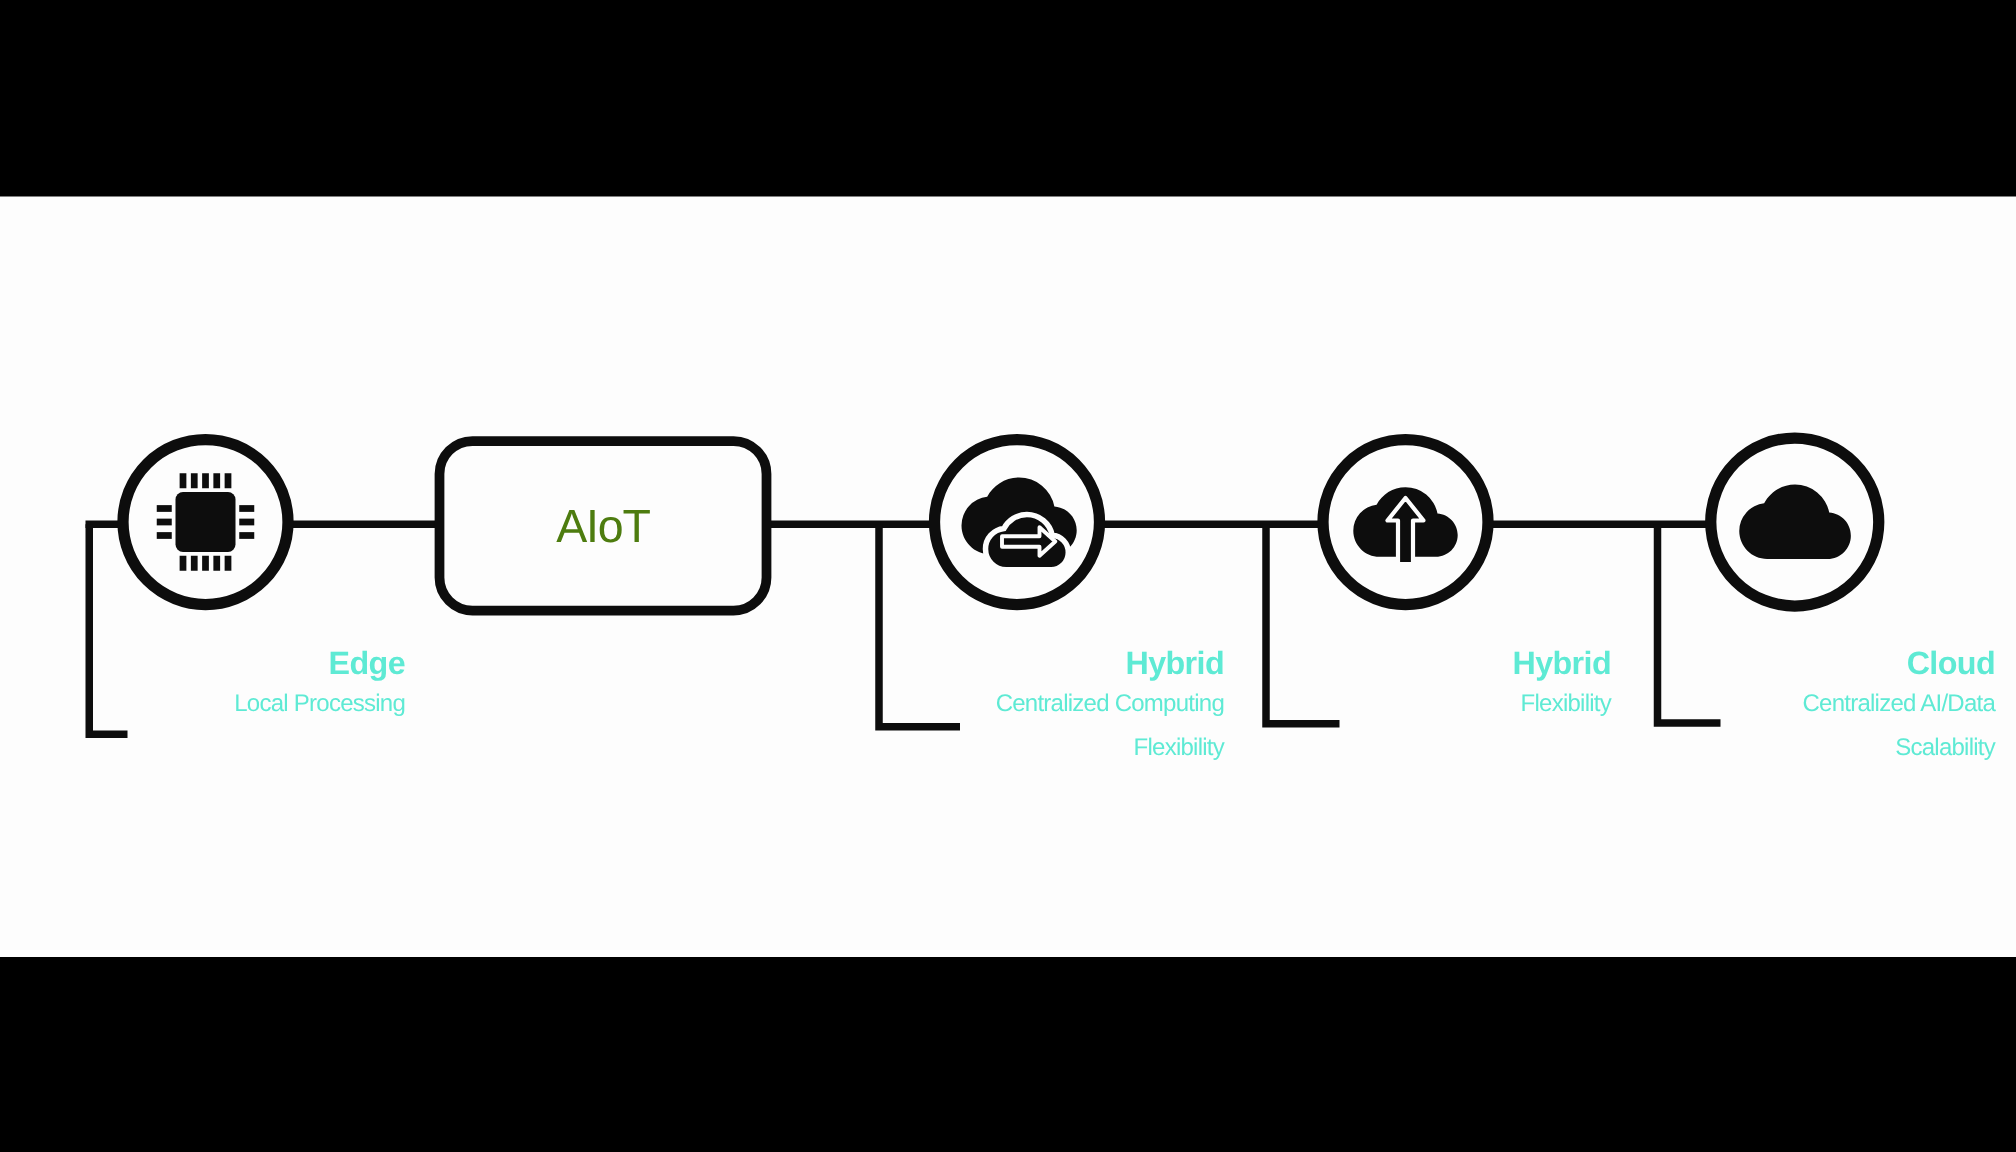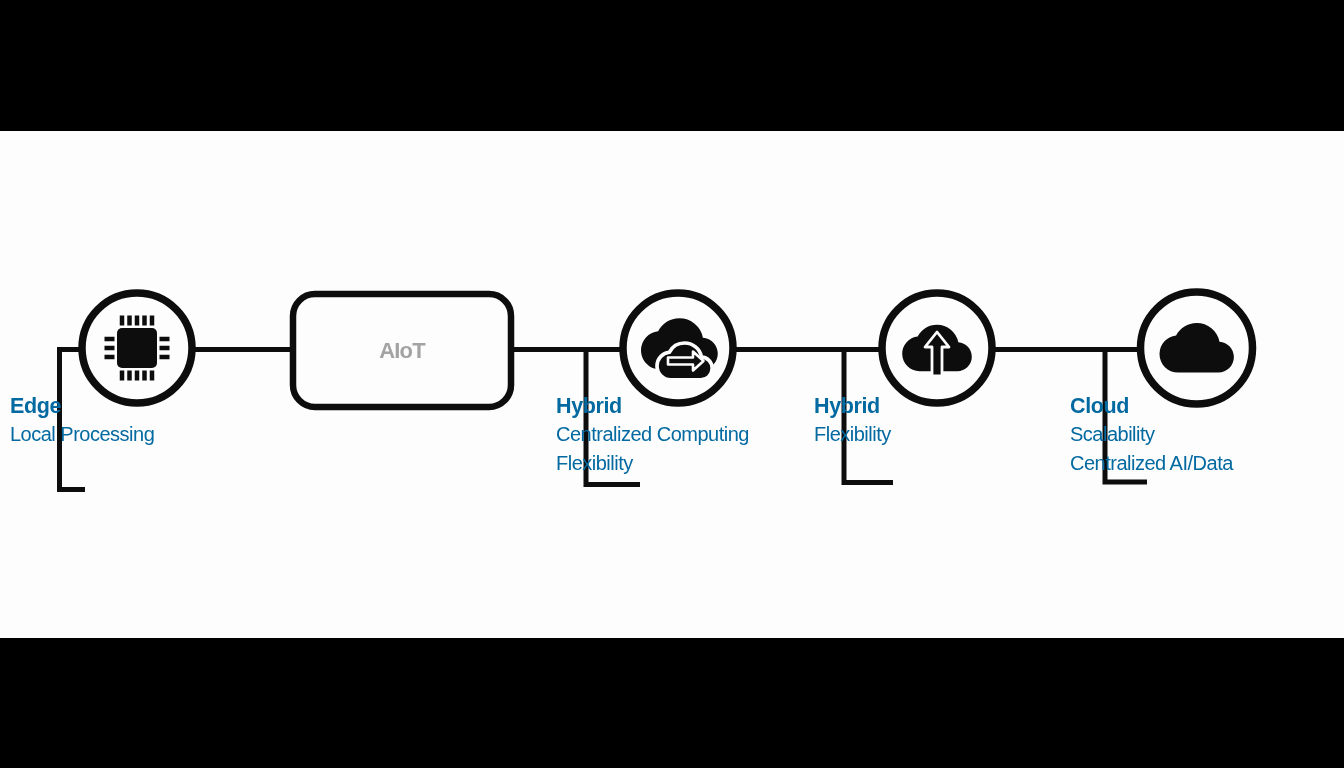--- a/index.html
+++ b/index.html
@@ -44,42 +44,42 @@
     height: 113px;
     z-index: 2;
     display: flex;
     flex-direction: column;
     align-items: center;
     justify-content: center;
     text-align: center;
   }
   .center-node-label span {
     display: block;
-    font-size: 22px;
-    font-weight: bold;
+    font-size: 31px;
+    font-weight: normal;
     line-height: 40px;
     letter-spacing: -0.8px;
-    color: #a3a3a3;
+    color: #4d7c0f;
   }
   .node-label {
     position: absolute;
-    top: 393px;
+    top: 429px;
     width: 260px;
-    text-align: left;
+    text-align: right;
     z-index: 2;
-    color: #0369a1;
+    color: #5eead4;
   }
   .node-label .node-title {
     font-size: 21.5px;
     font-weight: bold;
     line-height: 27px;
     letter-spacing: -0.4px;
   }
   .node-label .node-sub {
-    font-size: 20px;
+    font-size: 16px;
     line-height: 28.6px;
     letter-spacing: -0.5px;
   }
   .node-label.pos-edge    { left: 10px;   }
   .node-label.pos-hybrid1 { left: 556px;  }
   .node-label.pos-hybrid2 { left: 814px;  }
   .node-label.pos-cloud   { left: 1070px; }
 </style>
 </head>
 <body>
@@ -167,17 +167,17 @@
     <div class="node-sub">Flexibility</div>
   </div>
 
   <div class="node-label pos-hybrid2">
     <div class="node-title">Hybrid</div>
     <div class="node-sub">Flexibility</div>
   </div>
 
   <div class="node-label pos-cloud">
     <div class="node-title">Cloud</div>
+    <div class="node-sub">Centralized AI/Data</div>
     <div class="node-sub">Scalability</div>
-    <div class="node-sub">Centralized AI/Data</div>
   </div>
 
 </div>
 
 </body></html>

